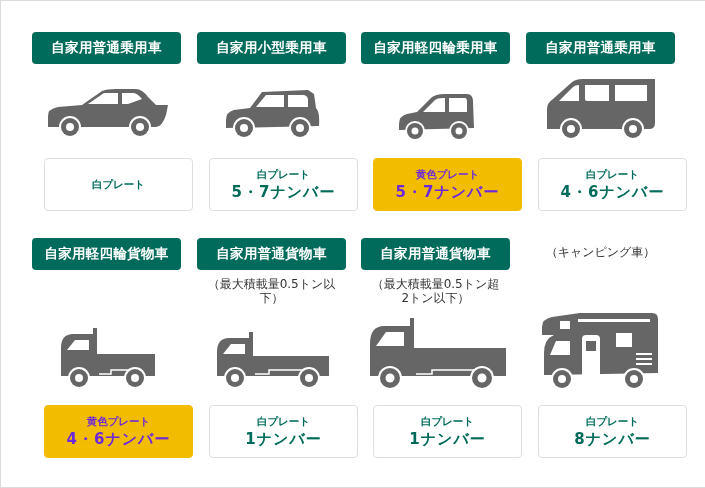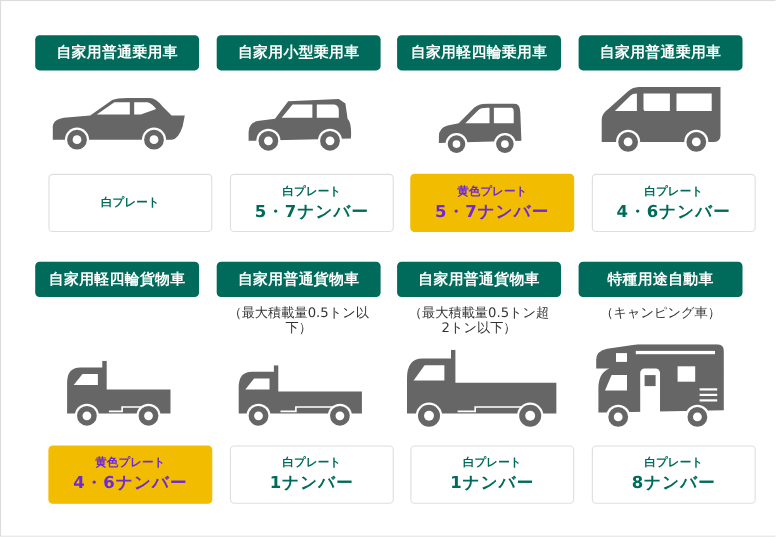--- a/index.html
+++ b/index.html
@@ -171,21 +171,20 @@
           <circle cx="116" cy="60" r="4.5" fill="#fff"></circle>
       </svg>
     </div>
     <div class="plate" style="top:167px;">
       <span class="p1">白プレート</span>
       <span class="p2">1ナンバー</span>
     </div>
   </div>
 
   <div class="card" style="left:525px;top:237px;">
-    <div class="title">特種用途自動車</div>
     <div class="note">（キャンピング車）</div>
     <div class="icon" style="top:75px;">
       <svg width="122" height="82" viewBox="0 0 122 82">
         <path d="M2 14 Q2 6 12 4 L40 0 L112 0 Q118 0 118 6 L118 60 L10 62 L4 62 L4 40 Q4 26 14 22 L2 22 Z" fill="#666"></path>
         <rect x="20" y="8" width="10" height="8" fill="#fff"></rect>
         <rect x="38" y="6" width="72" height="3" fill="#fff"></rect>
         <path d="M10 42 L16 28 L30 28 L30 42 Z" fill="#fff"></path>
         <rect x="42" y="22" width="18" height="44" rx="4" fill="#fff"></rect>
         <rect x="46" y="28" width="10" height="10" fill="#666"></rect>
         <rect x="76" y="20" width="16" height="14" fill="#fff"></rect>

